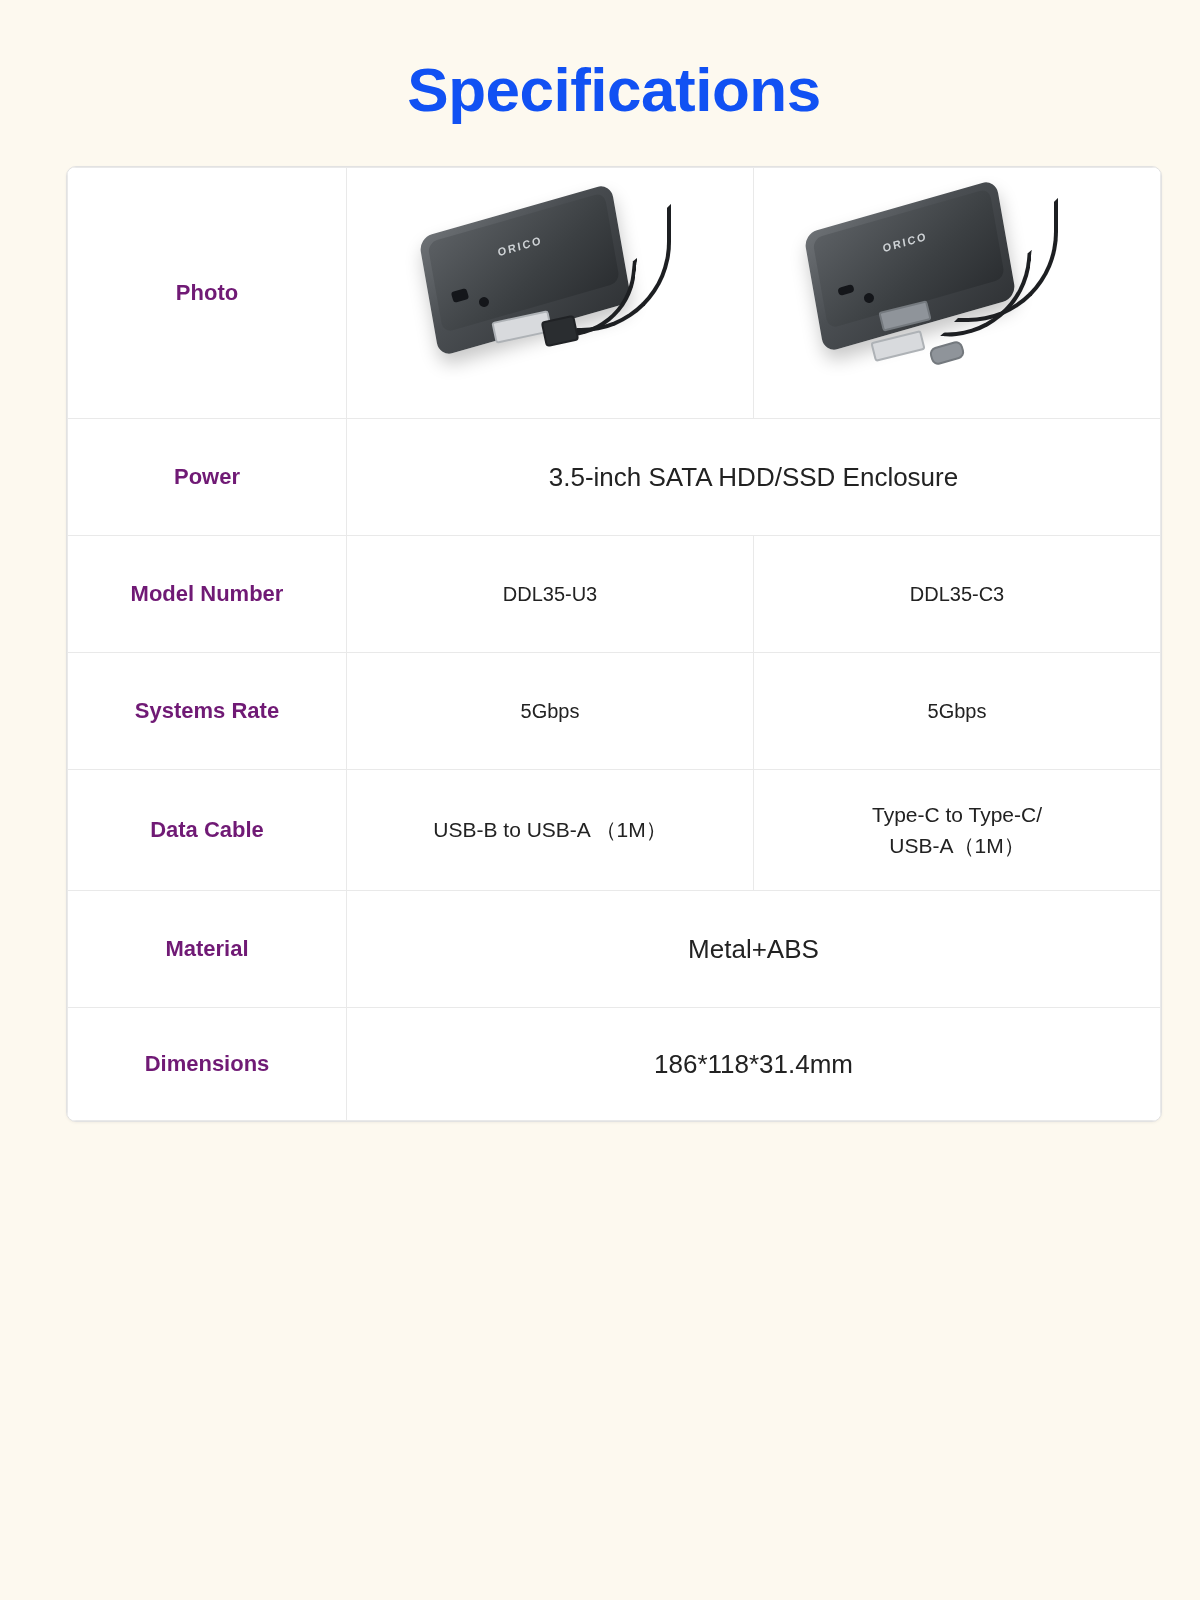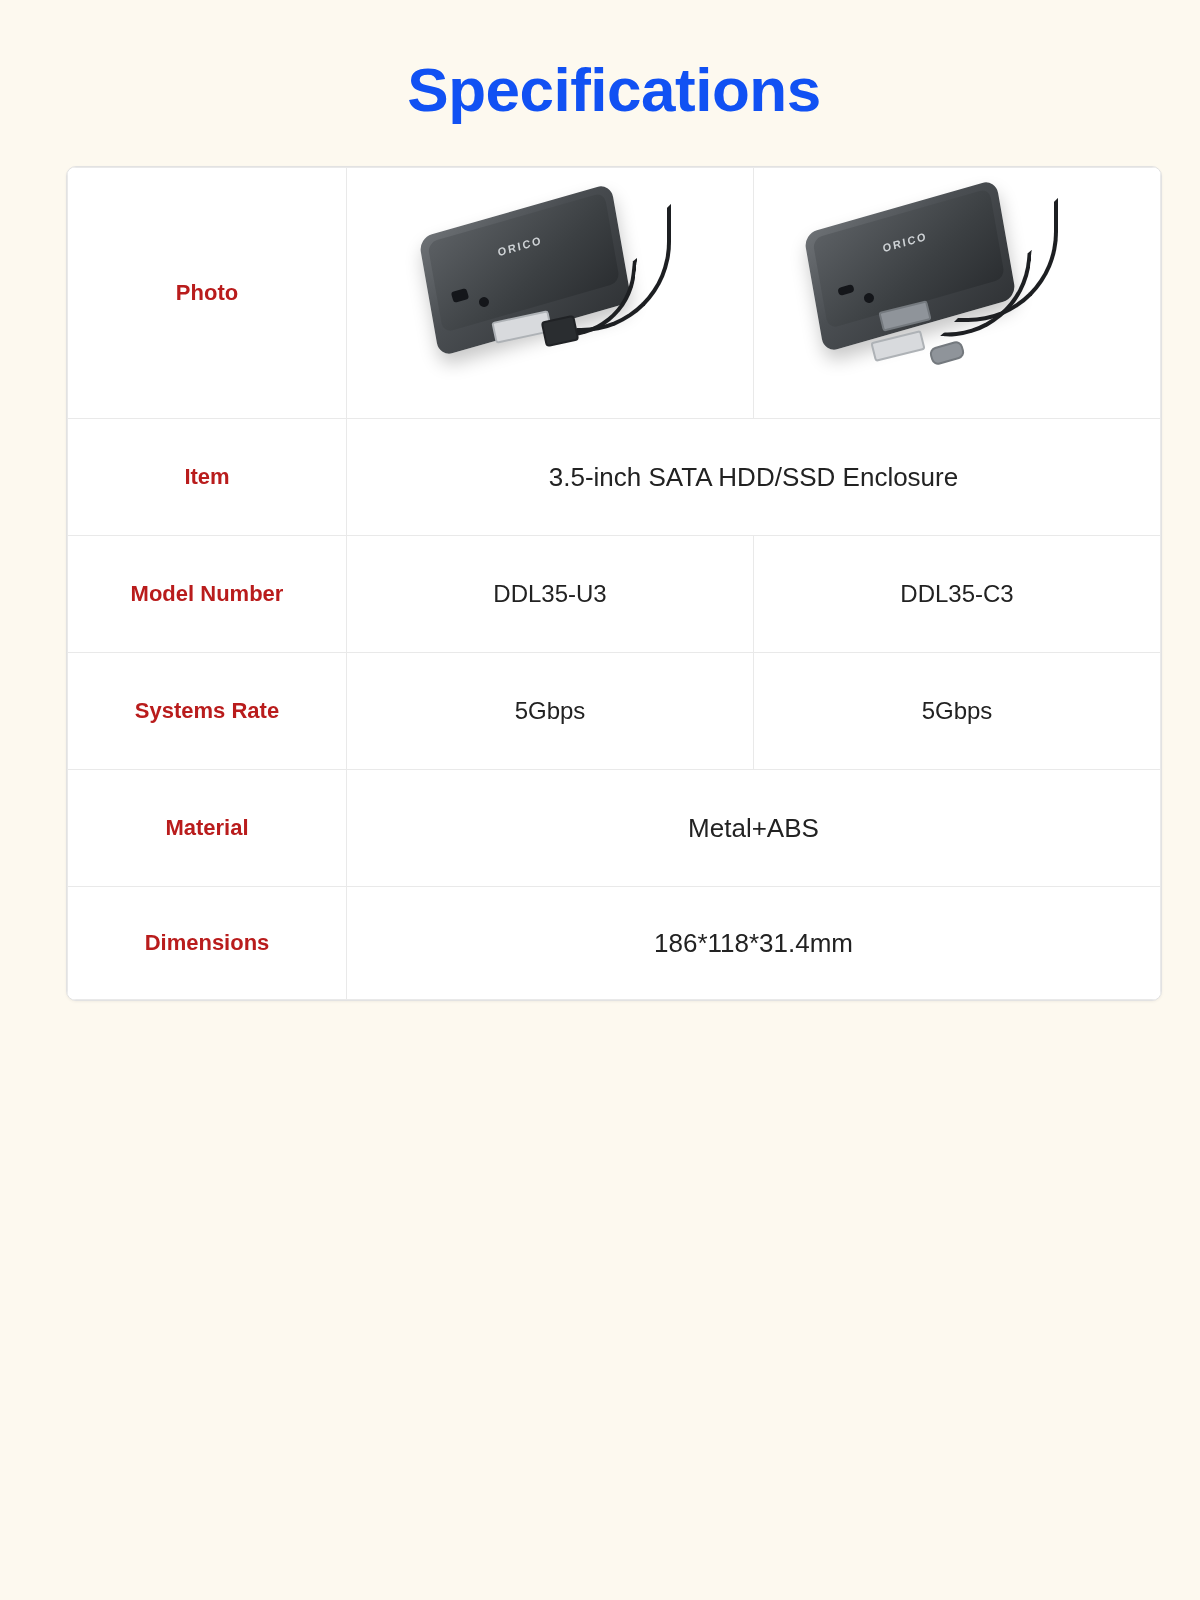--- a/index.html
+++ b/index.html
@@ -48,40 +48,40 @@
     vertical-align: middle;
     text-align: center;
     font-size: 22px;
     color: #222;
     padding: 10px 8px;
   }
   td.label {
     width: 278px;
     font-weight: bold;
     font-size: 22px;
-    color: #b91c1c;
+    color: #701a75;
   }
   tr.photo-row td {
     height: 250px;
     padding: 0;
   }
   tr.r-item td { height: 96px; }
   tr.r-model td { height: 96px; }
   tr.r-interface td { height: 100px; }
   tr.r-rate td { height: 96px; }
   tr.r-cable td { height: 100px; }
   tr.r-capacity td { height: 100px; }
   tr.r-power td { height: 96px; }
   tr.r-drives td { height: 96px; }
   tr.r-material td { height: 96px; }
   tr.r-systems td { height: 92px; }
   tr.r-dims td { height: 92px; }
 
   .val-big { font-size: 26px; margin-left: 45px; }
-  .val-med { font-size: 24px; }
+  .val-med { font-size: 20px; }
   .val-small { font-size: 21px; line-height: 1.5; }
 
   
   .photo-cell {
     position: relative;
     height: 250px;
     overflow: hidden;
   }
   .enclosure {
     position: absolute;
@@ -164,37 +164,45 @@
             <div class="cable" style="left:200px; top:30px; width:96px; height:116px;"></div>
             <div class="cable" style="left:190px; top:78px; width:76px; height:86px; transform:rotate(5deg);"></div>
             <div class="plug gray" style="left:126px; top:138px; width:46px; height:16px; transform:rotate(-14deg);"></div>
             <div class="plug" style="left:118px; top:168px; width:48px; height:16px; transform:rotate(-14deg);"></div>
             <div class="plug gray" style="left:176px; top:176px; width:30px; height:14px; border-radius:7px; transform:rotate(-16deg);"></div>
           </div>
         </td>
       </tr>
 
       <tr class="r-item">
-        <td class="label">Item</td>
+        <td class="label">Power</td>
         <td colspan="2" class="val-big">3.5-inch SATA HDD/SSD Enclosure</td>
       </tr>
 
       <tr class="r-model">
         <td class="label">Model Number</td>
         <td class="val-med">DDL35-U3</td>
         <td class="val-med">DDL35-C3</td>
       </tr>
 
 
       <tr class="r-rate">
         <td class="label">Systems Rate</td>
         <td class="val-med">5Gbps</td>
         <td class="val-med">5Gbps</td>
       </tr>
 
+      <tr class="r-cable">
+        <td class="label">Data Cable</td>
+        <td class="val-small">USB-B to USB-A （1M）</td>
+        <td class="val-small">
+          <div>Type-C to Type-C/</div>
+          <div>USB-A（1M）</div>
+        </td>
+      </tr>
 
 
 
 
       <tr class="r-material">
         <td class="label">Material</td>
         <td colspan="2" class="val-big">Metal+ABS</td>
       </tr>
 
 

